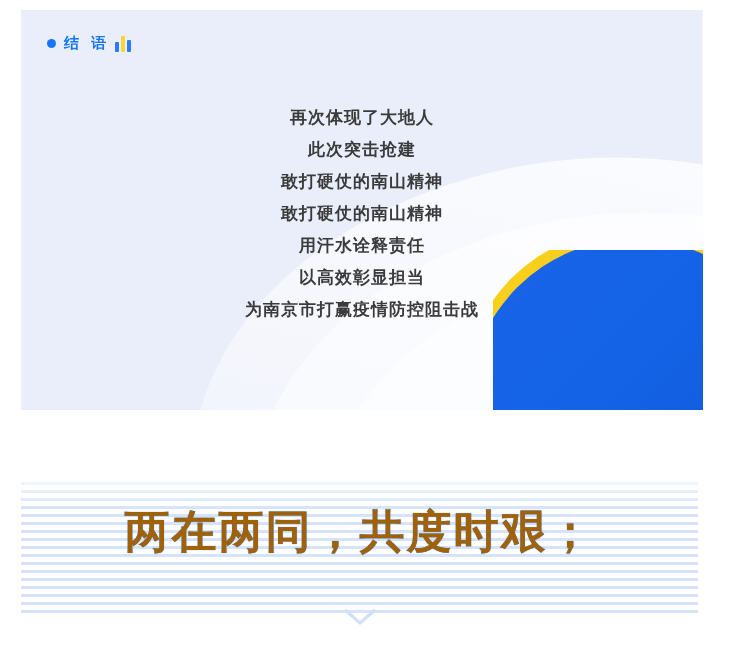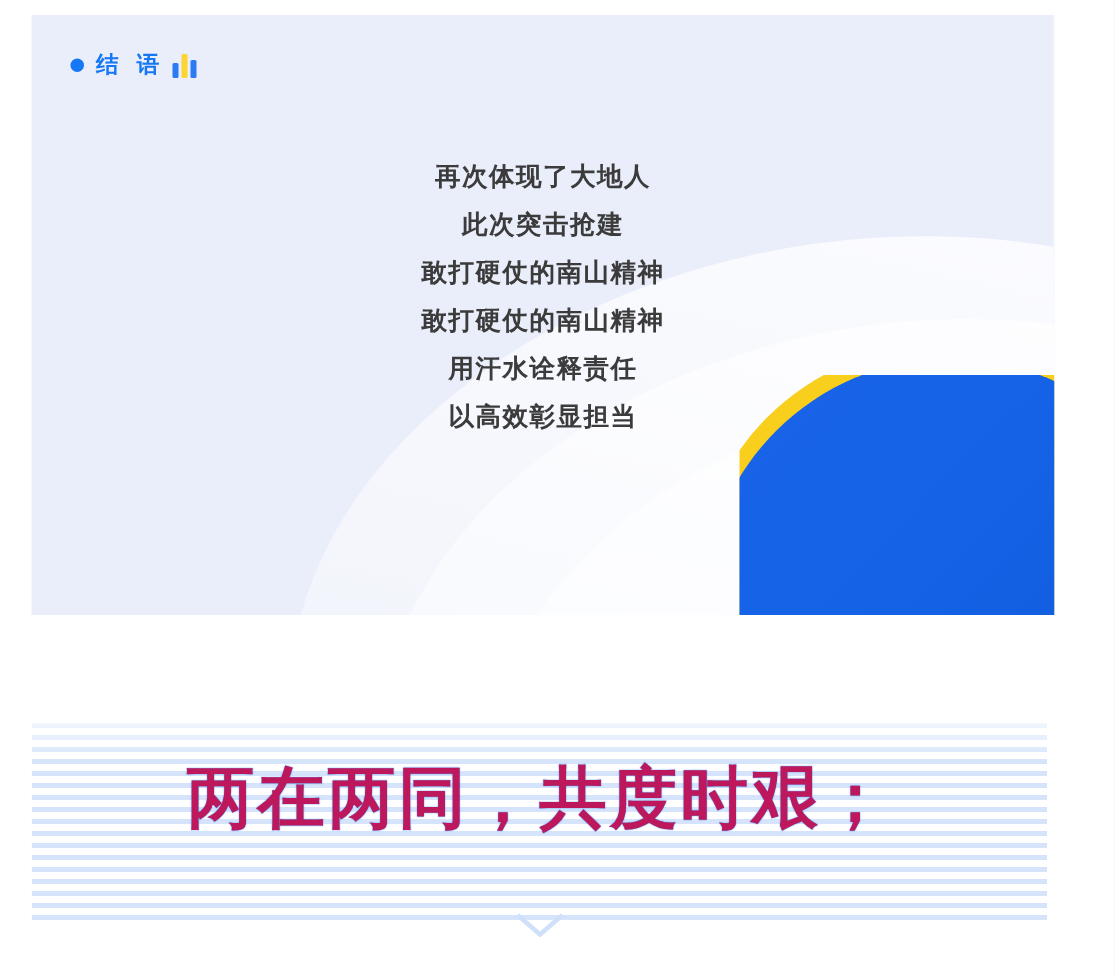--- a/index.html
+++ b/index.html
@@ -125,21 +125,21 @@
       #d6e4fb 0px, #d6e4fb 3px,
       #ffffff 3px, #ffffff 8px
     );
     -webkit-mask-image:linear-gradient(to bottom,rgba(0,0,0,.35) 0px,rgba(0,0,0,1) 26px,rgba(0,0,0,1) 100%);
     mask-image:linear-gradient(to bottom,rgba(0,0,0,.35) 0px,rgba(0,0,0,1) 26px,rgba(0,0,0,1) 100%);
   }
   .banner-title{
     position:absolute;
     left:0;right:0;top:20px;
     text-align:center;
-    color:#be185d;
+    color:#a16207;
     font-size:45px;
     font-weight:bold;
     letter-spacing:2px;
     white-space:nowrap;
     text-shadow:0 0 1px #1677f5;
   }
   .chevron{
     position:absolute;
     left:50%;bottom:-9px;
     transform:translateX(-50%);
@@ -169,20 +169,21 @@
     </span>
   </div>
 
   <div class="poem">
     <div class="line">再次体现了大地人</div>
     <div class="line">此次突击抢建</div>
     <div class="line">敢打硬仗的南山精神</div>
     <div class="line">敢打硬仗的南山精神</div>
     <div class="line">用汗水诠释责任</div>
     <div class="line">以高效彰显担当</div>
+    <div class="line">为南京市打赢疫情防控阻击战</div>
   </div>
 
 </div>
 
 <div class="banner">
   <div class="stripes"></div>
   <div class="banner-title">两在两同，共度时艰；</div>
   <svg class="chevron" width="34" height="18" viewBox="0 0 34 18">
     <path d="M2 2 L17 15 L32 2" fill="none" stroke="#cfe0fa" stroke-width="3"></path>
   </svg>

